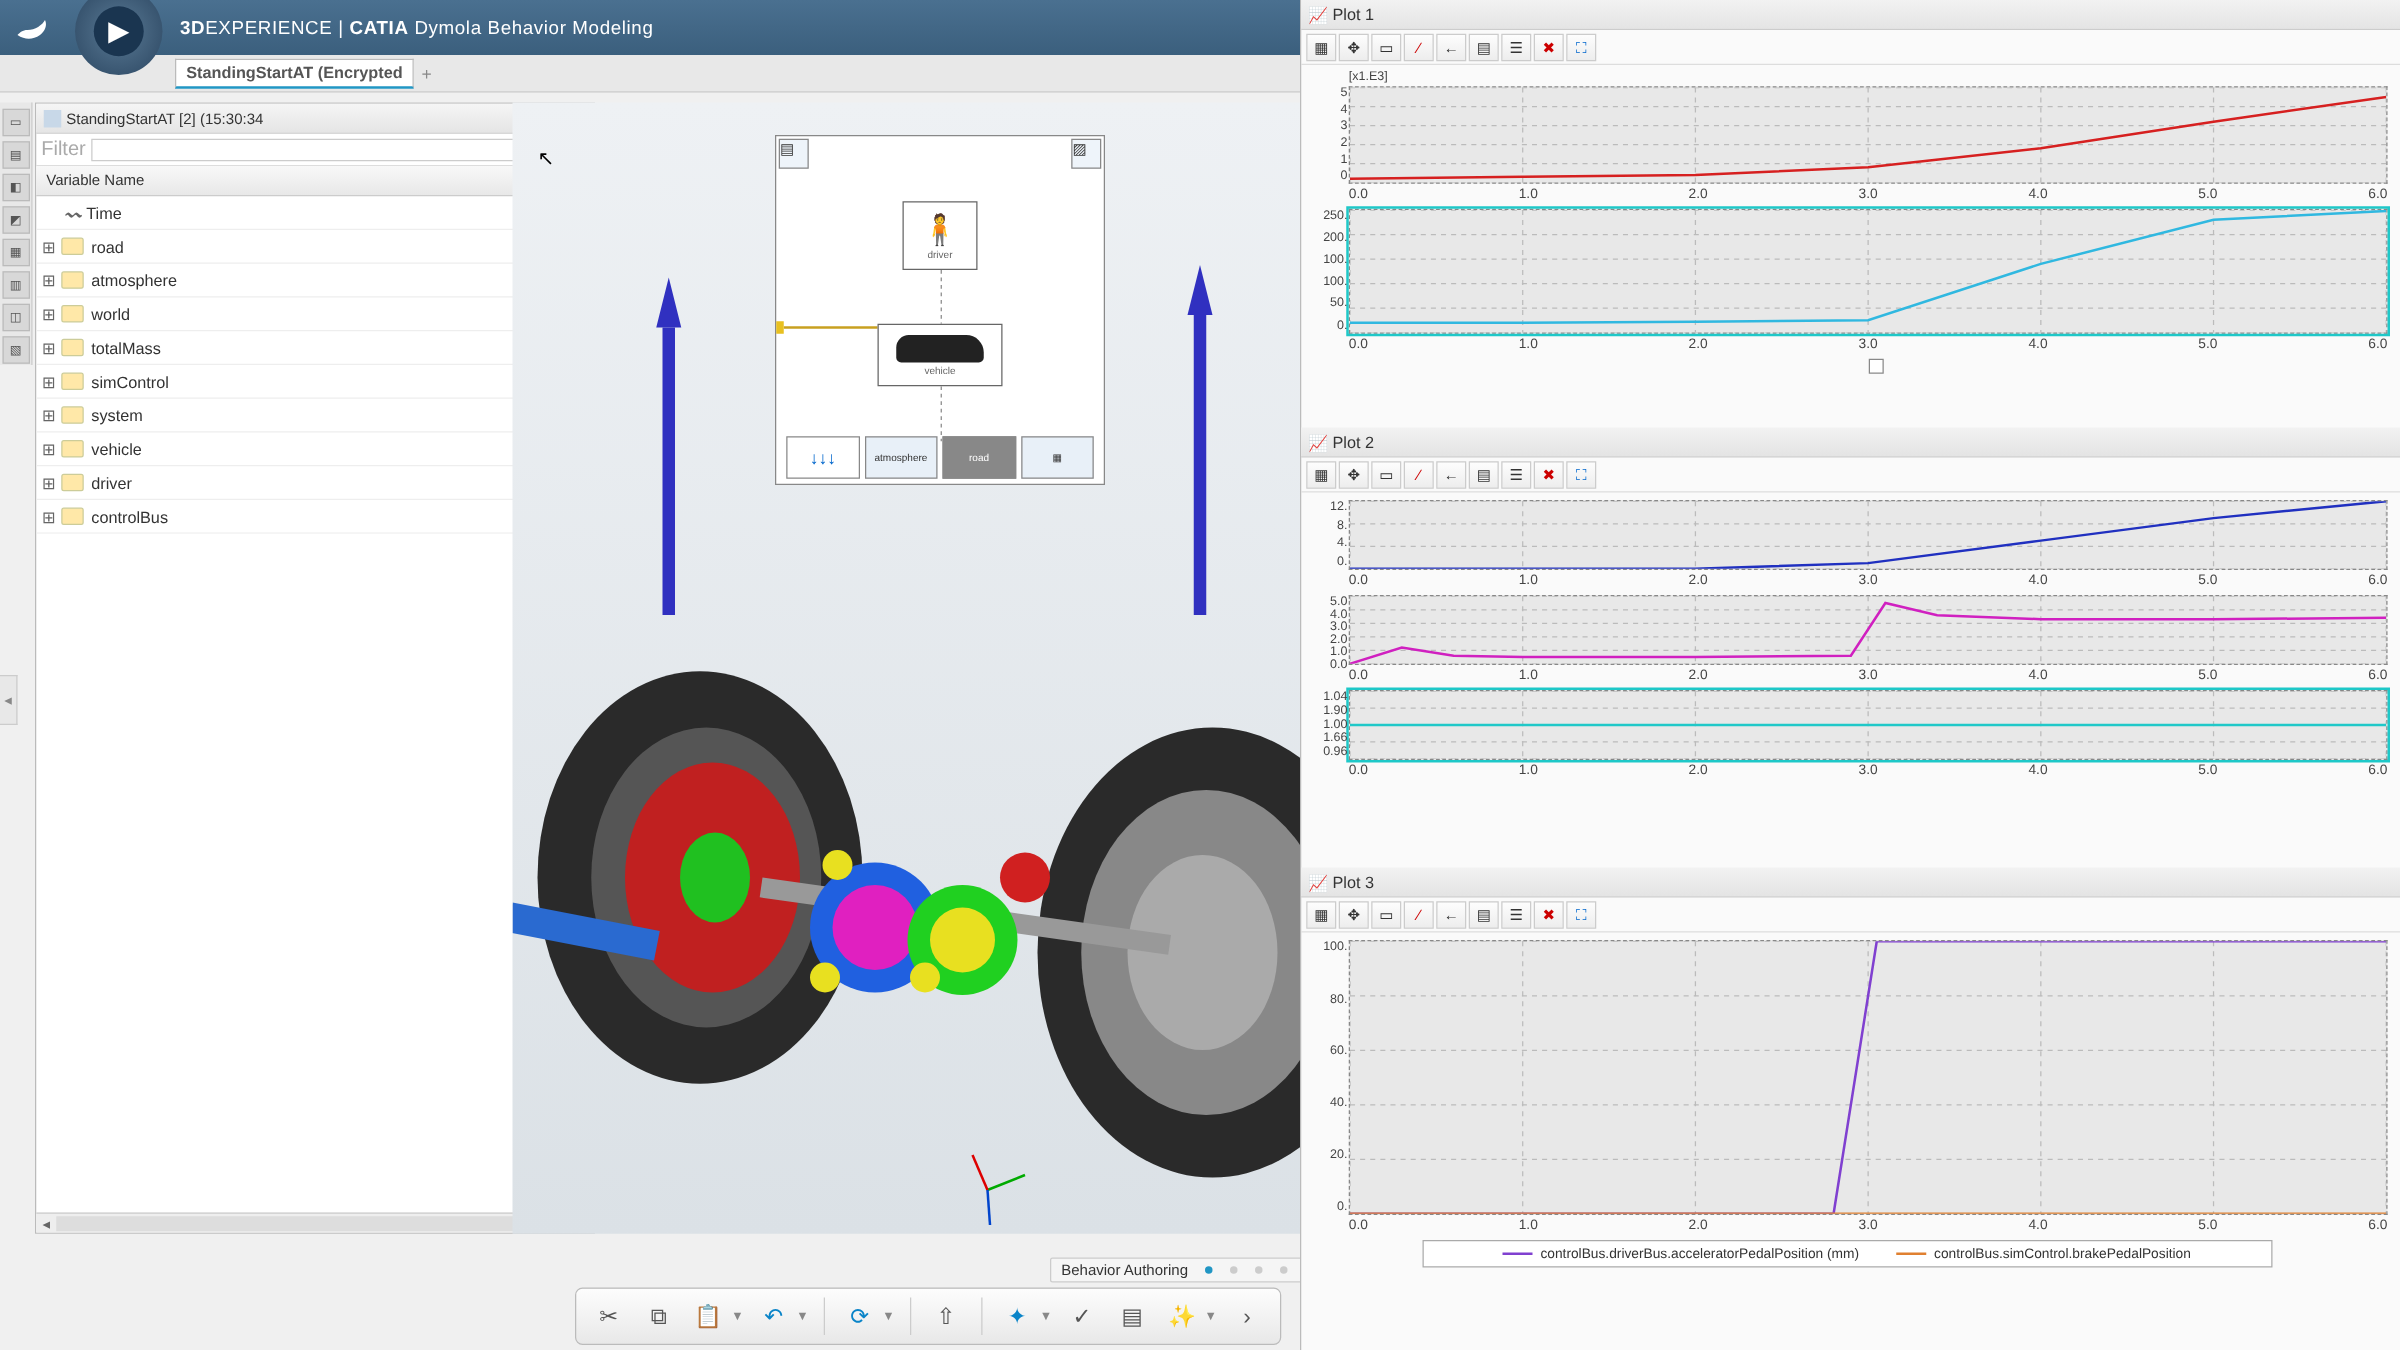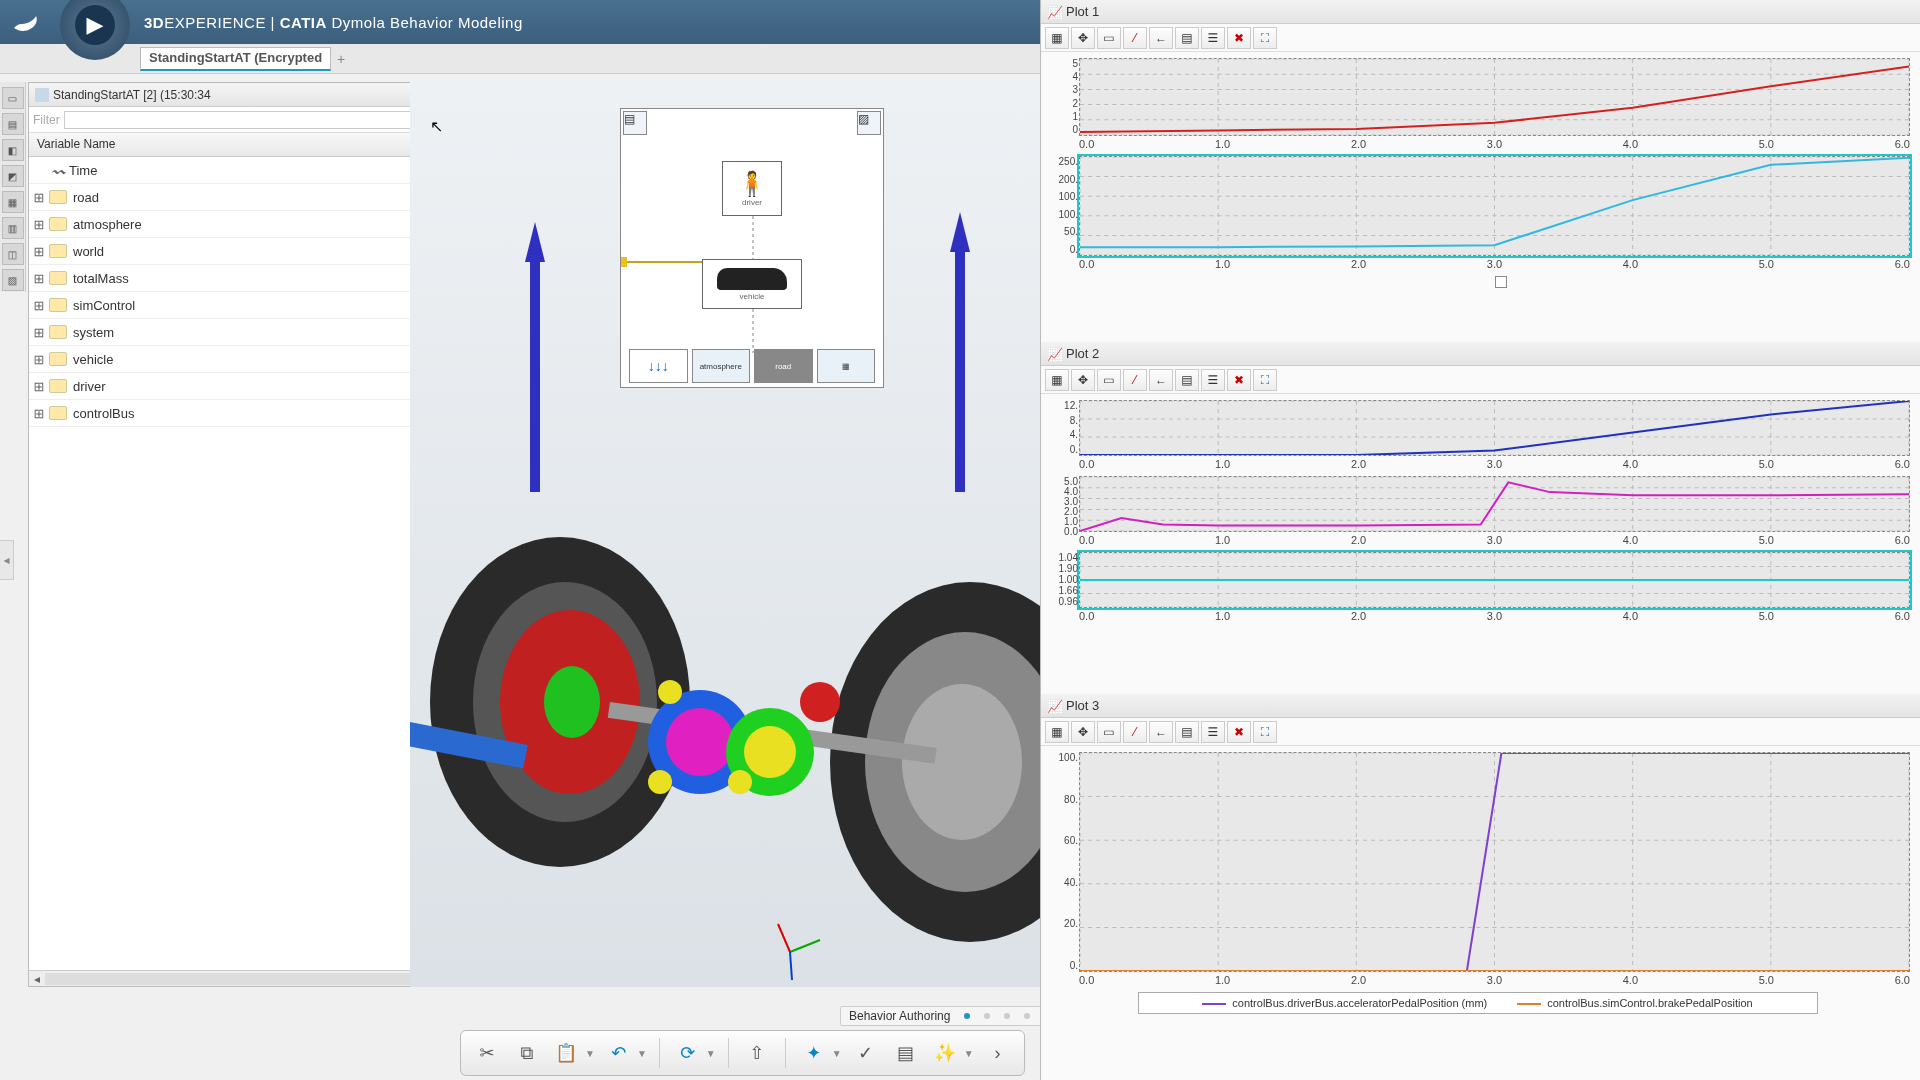--- a/index.html
+++ b/index.html
@@ -26,21 +26,21 @@
 
 .vtool { position:absolute; left:0; top:82px; width:26px; background:#e8e8e8; border-right:1px solid #ccc; display:flex; flex-direction:column; gap:2px; padding-top:4px;}
 .vtool div{ width:22px;height:22px;margin:1px auto;background:#d8d8d8;border:1px solid #bbb;display:flex;align-items:center;justify-content:center;font-size:10px;color:#555;}
 
 
 .varpanel { position:absolute; left:28px; top:82px; width:448px; height:905px; background:#fff; border:1px solid #bbb; }
 .varpanel-tab { height:24px; background:linear-gradient(#f5f5f5,#e5e5e5); border-bottom:1px solid #ccc; display:flex; align-items:center; padding:0 6px; font-size:12px;}
 .varpanel-tab .ico{ width:14px;height:14px;background:#c8d8e8;margin-right:4px;}
 .varpanel-tab .x{ margin-left:auto; color:#888; cursor:pointer;}
 .filterrow{ height:26px; display:flex; align-items:center; border-bottom:1px solid #ddd; padding:0 4px;}
-.filterrow label{ color:#aaa; font-size:12px; margin-right:4px;}
+.filterrow label{ color:#aaa; font-size:16px; margin-right:4px;}
 .filterrow input{ flex:1; border:1px solid #ccc; height:18px; font-size:11px; padding:0 4px;}
 .filterrow .fb{ width:20px;height:20px;margin-left:2px;display:flex;align-items:center;justify-content:center;}
 .varhead{ height:24px; display:flex; background:linear-gradient(#f8f8f8,#e8e8e8); border-bottom:1px solid #ccc; font-size:12px;}
 .varhead div{ padding:4px 8px; border-right:1px solid #ccc;}
 .varhead .c1{ flex:1;}
 .varhead .c2{ width:60px;}
 .varlist{ overflow:auto;}
 .varrow{ height:27px; display:flex; align-items:center; border-bottom:1px solid #eee; font-size:13px;}
 .varrow .exp{ width:20px; text-align:center; color:#666;}
 .varrow .ico{ width:18px;height:14px; background:#ffe8a8; border:1px solid #cc9; border-radius:2px; margin-right:6px;}
@@ -347,20 +347,21 @@
       <div>✥</div>
       <div>▭</div>
       <div style="color:#c00">⁄</div>
       <div>←</div>
       <div>▤</div>
       <div>☰</div>
       <div style="color:#c00">✖</div>
       <div style="color:#06c">⛶</div>
   </div>
   <div class="plt-body" style="flex:0 0 290px">
+    <div class="exp-lbl">[x1.E3]</div>
     <div class="chart" style="height:78px" id="c0">
         <div class="chart-ylab" id="y0">
           <span>5</span>
           <span>4</span>
           <span>3</span>
           <span>2</span>
           <span>1</span>
           <span>0</span>
         </div>
         <svg viewBox="0 0 820 76" preserveAspectRatio="none">

